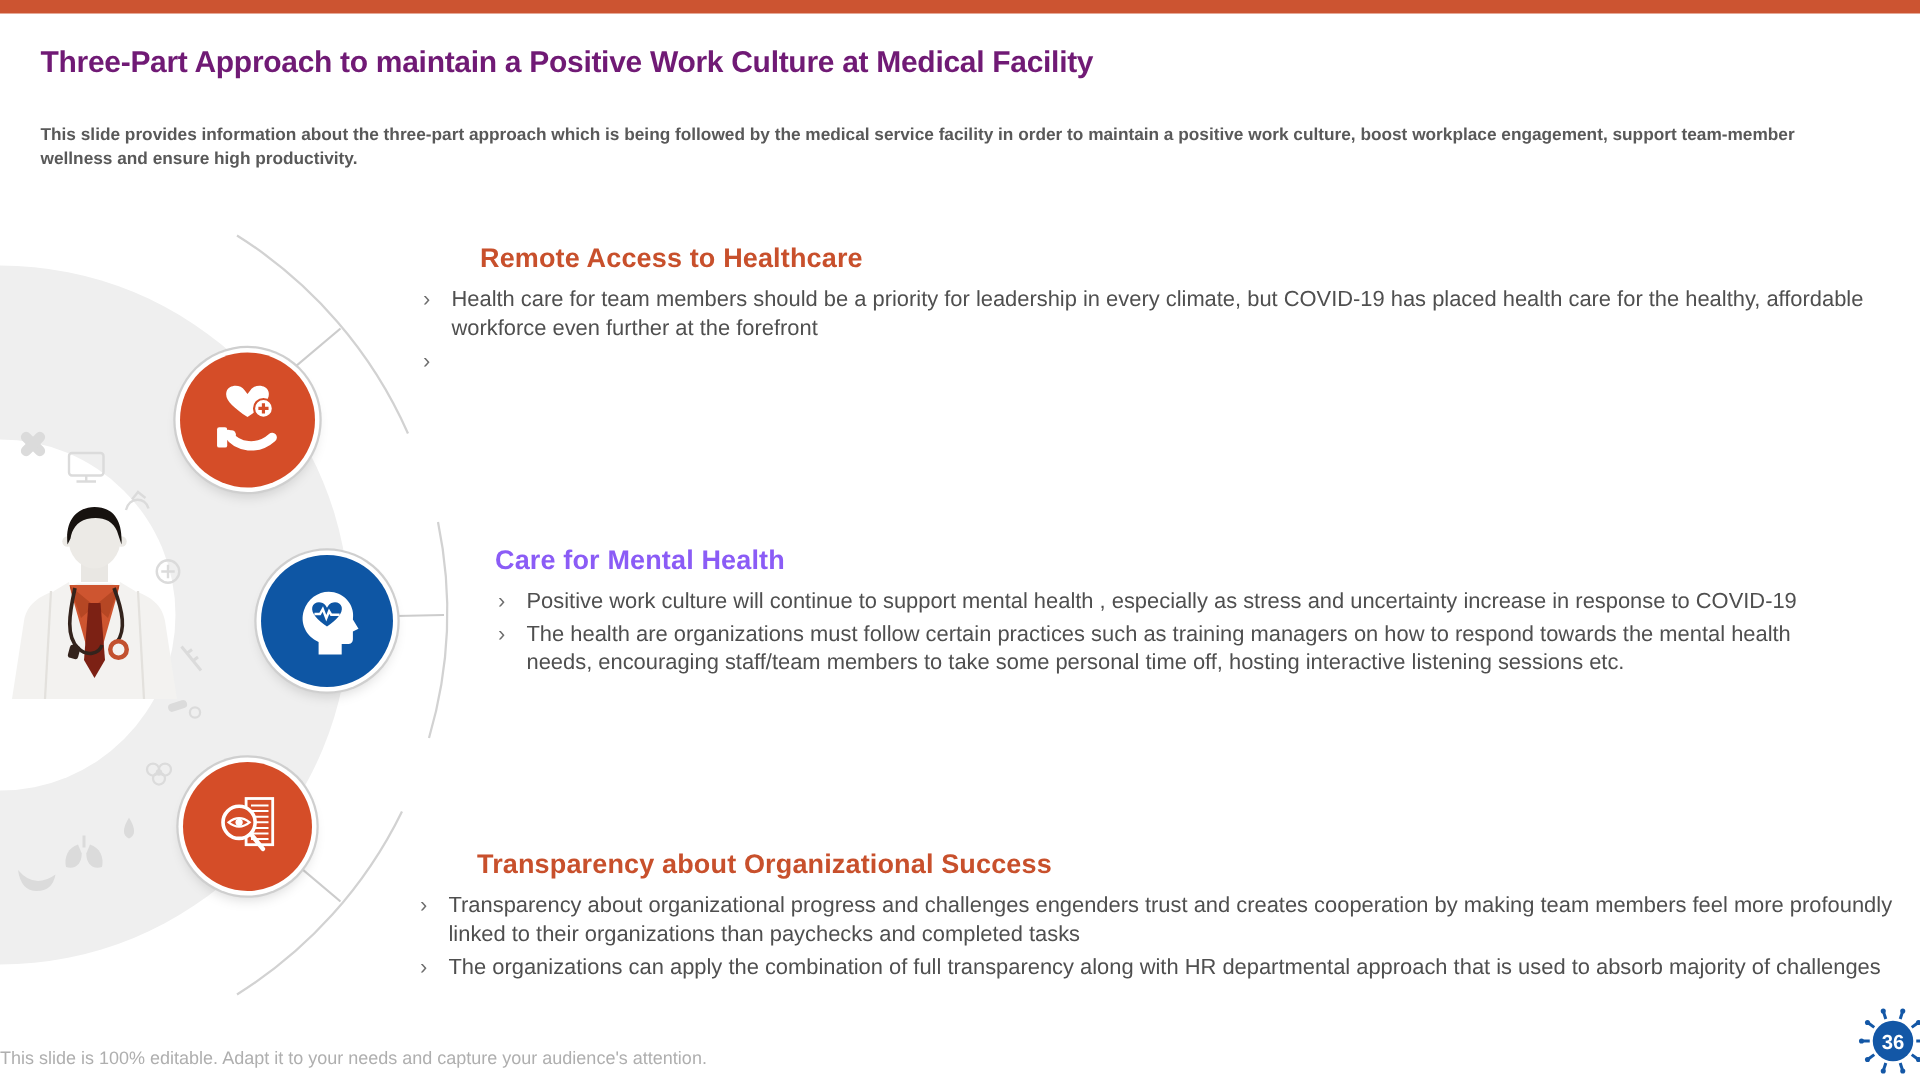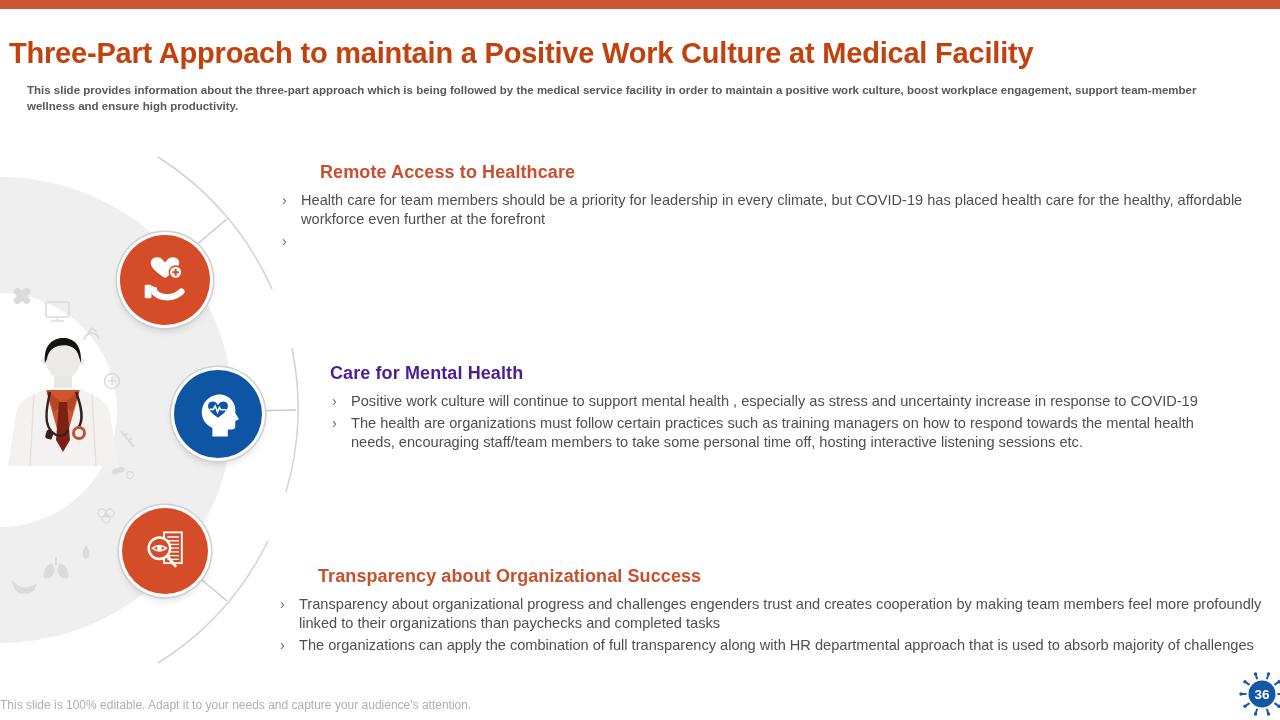--- a/index.html
+++ b/index.html
@@ -1,32 +1,32 @@
 <!DOCTYPE html>
 <html><head>
 <meta charset="utf-8">
 <style>
   html,body{margin:0;padding:0;background:#fff;}
   .slide{position:relative;width:1280px;height:720px;background:#ffffff;overflow:hidden;
          font-family:"Liberation Sans",sans-serif;}
   .top-bar{position:absolute;left:0;top:0;width:1280px;height:9px;background:#CC5431;}
-  .title{position:absolute;left:9px;top:18px;width:1230px;font-size:29px;font-weight:bold;
-         color:#c2410c;letter-spacing:-0.2px;white-space:nowrap;}
+  .title{position:absolute;left:27px;top:18px;width:1230px;font-size:20px;font-weight:bold;
+         color:#701a75;letter-spacing:-0.2px;white-space:nowrap;}
   .subtitle{position:absolute;left:27px;top:70px;width:1192px;font-size:11.5px;color:#595959;line-height:1.45;font-weight:bold;}
   .left-graphic{position:absolute;left:0;top:120px;}
   .doctor{position:absolute;left:4px;top:336px;}
   .icon-circle{position:absolute;border-radius:50%;display:flex;align-items:center;justify-content:center;
       box-shadow:0 0 0 3px #ffffff,0 0 0 4.5px #CFCFCF,0 5px 9px rgba(0,0,0,.18);}
   #circle-1{left:120px;top:235px;width:90px;height:90px;background:#D54D28;}
   #circle-2{left:174px;top:370px;width:88px;height:88px;background:#0E56A4;}
   #circle-3{left:122px;top:508px;width:86px;height:86px;background:#D54D28;}
   .section{position:absolute;}
   .section-heading{margin:0 0 8px 0;font-size:18px;font-weight:bold;letter-spacing:0.1px;}
   .orange{color:#C8502C;margin-left:40px;}
-  .blue{color:#4c1d95;}
+  .blue{color:#8b5cf6;}
   .bullets{list-style:none;margin:0;padding:0;}
   .bullet{position:relative;padding-left:21px;font-size:14.6px;color:#4F4F4F;line-height:1.3;margin-bottom:3px;}
   .marker{position:absolute;left:2px;top:0;color:#6E6E6E;}
   #section-1{left:280px;top:162px;width:978px;}
   #section-2{left:330px;top:363px;width:892px;}
   #section-3{left:278px;top:566px;width:988px;}
   .footer-note{position:absolute;left:0;top:698px;width:1280px;text-align:left;font-size:12px;color:#AFAFAF;}
   .virus-badge{position:absolute;left:1238px;top:670px;width:48px;height:48px;}
   .virus-badge .num{position:absolute;left:0;top:0;width:48px;height:48px;display:flex;align-items:center;
       justify-content:center;color:#fff;font-size:13.5px;font-weight:bold;}

